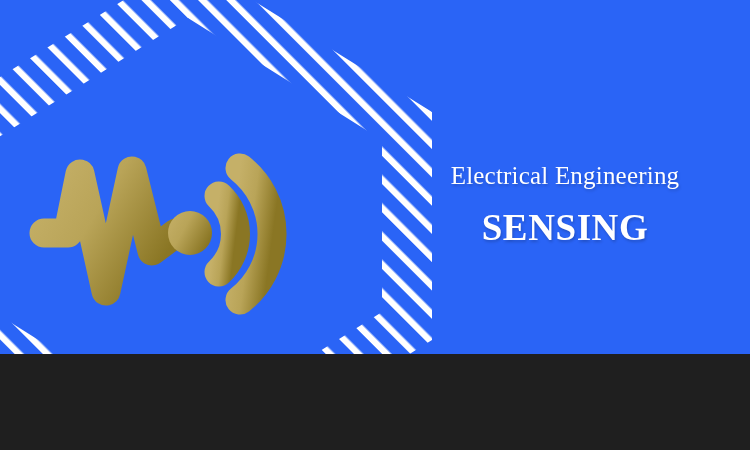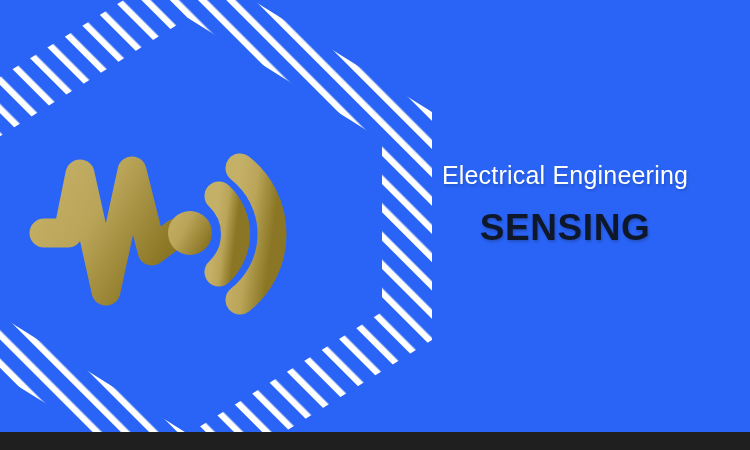--- a/index.html
+++ b/index.html
@@ -3,23 +3,23 @@
 <meta charset="utf-8">
 <style>
   html, body {
     margin: 0;
     padding: 0;
     background: #1f1f1f;
   }
   #banner {
     position: relative;
     width: 750px;
-    height: 432px;
+    height: 354px;
     overflow: hidden;
-    font-family: Liberation Sans, sans-serif;
+    font-family: Liberation Serif, serif;
     background: #2a64f6;
   }
   #bg-layer, #hex-layer, #icon-layer {
     position: absolute;
     inset: 0;
     width: 750px;
     height: 450px;
   }
   #text-block {
     position: absolute;
@@ -34,21 +34,21 @@
     font-weight: 400;
     color: #ffffff;
     letter-spacing: 0.2px;
     line-height: 1.25;
     margin: 0 0 6px 0;
     text-shadow: 1px 2px 3px rgba(0,0,0,0.18);
   }
   .headline {
     font-size: 37px;
     font-weight: 700;
-    color: #0f172a;
+    color: #ffffff;
     letter-spacing: 0.6px;
     line-height: 1.13;
     margin: 16px;
     text-shadow: 1px 2px 3px rgba(0,0,0,0.20);
   }
 </style>
 </head>
 <body>
 
 <div id="banner">

